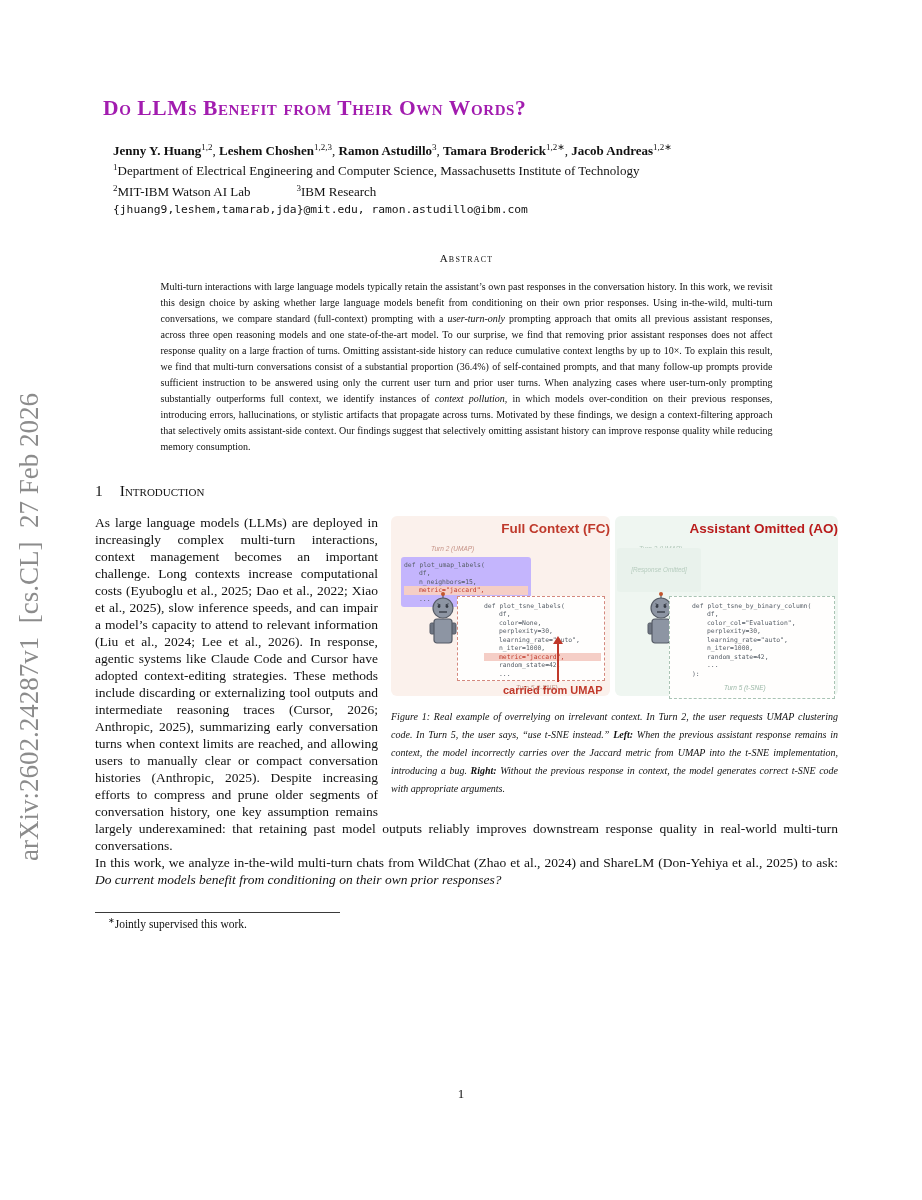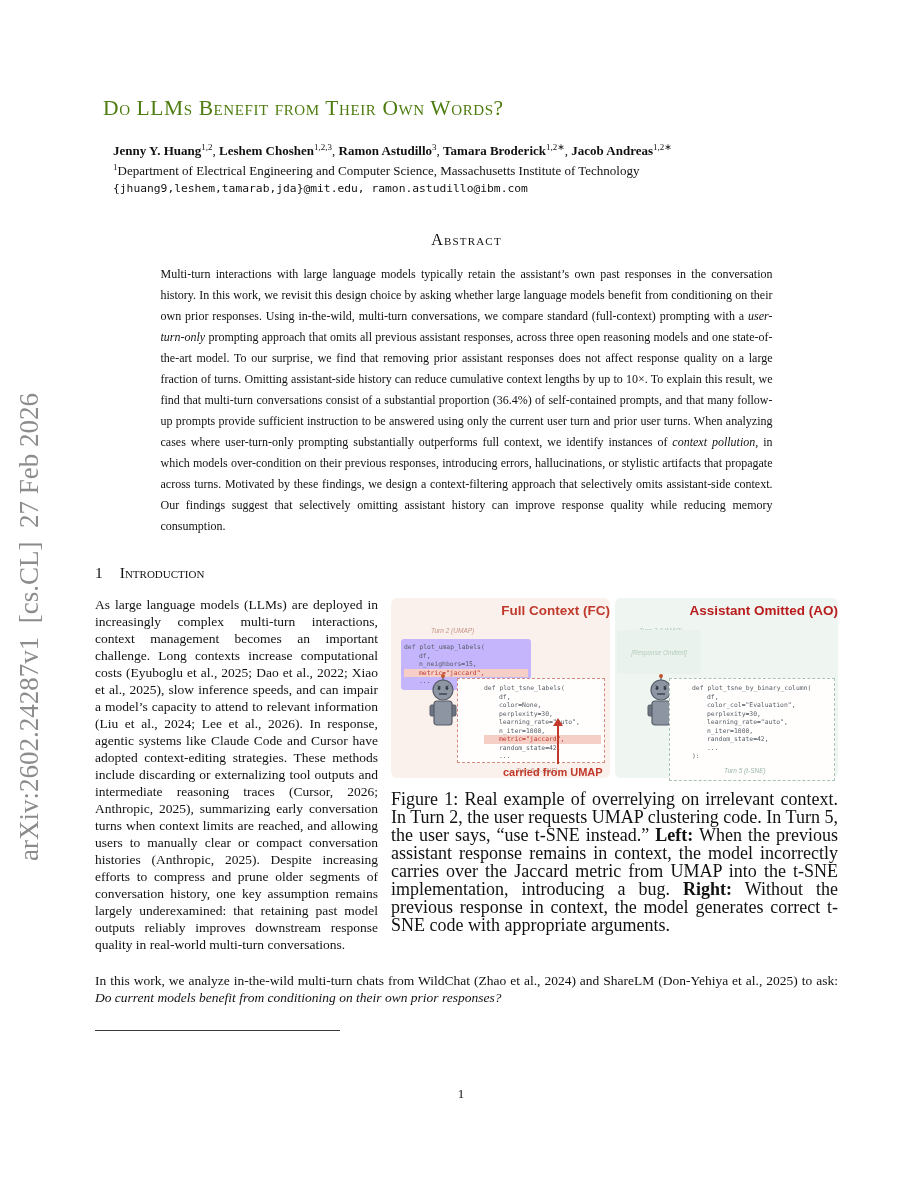--- a/index.html
+++ b/index.html
@@ -11,35 +11,35 @@
   
   .watermark {
     position: absolute; left: -266px; top: 607px; width: 600px; height: 40px;
     transform: rotate(-90deg); transform-origin: center;
     text-align: center; font-size: 27px; color: #8c8c8c; white-space: pre;
     font-family: "Liberation Serif", serif;
   }
   
   .content { position: relative; padding: 96px 84px 0 95px; }
   .paper-title {
-    margin-left: 8px; font-size: 21.5px; font-weight: 400;
-    font-variant: small-caps; letter-spacing: 0.6px; color: #4d7c0f;
+    margin-left: 8px; font-size: 21.5px; font-weight: 700;
+    font-variant: small-caps; letter-spacing: 0.6px; color: #a21caf;
   }
   .authors { margin: 21px 0 0 18px; font-size: 13px; }
   .authors .name { font-weight: 700; }
   .authors sup, .affil sup { font-size: 9px; }
   .affil { margin-left: 18px; font-size: 13px; line-height: 16.5px; }
   .affil .gap { margin-left: 46px; }
   .emails { margin: 2px 0 0 18px; font-family: "DejaVu Sans Mono", monospace; font-size: 11.3px; }
-  .abs-head { margin-top: 36px; text-align: center; font-variant: small-caps; font-size: 16px; letter-spacing: 1.2px; }
-  .abs-body { width: 612px; margin: 15px auto 8px; text-align: justify; font-size: 12px; line-height: 21px; }
+  .abs-head { margin-top: 36px; text-align: center; font-variant: small-caps; font-size: 11px; letter-spacing: 1.2px; }
+  .abs-body { width: 612px; margin: 15px auto 8px; text-align: justify; font-size: 10px; line-height: 16px; }
   .sec-head { margin-top: 27px; font-size: 15.5px; font-variant: small-caps; }
   .sec-head .num { margin-right: 17px; }
   .intro { margin-top: 14px; font-size: 13.5px; line-height: 17px; text-align: justify; }
-  .p2 { margin-top: 19px; clear: right; }
+  .p2 { margin-top: 0; clear: right; }
   em { font-style: italic; }
   
   .footnote-rule { margin-top: 24px; width: 245px; border-top: 1.5px solid #3a3a3a; }
   .footnote { margin-top: 3px; padding-left: 13px; font-size: 11.5px; }
   .footnote sup { font-size: 8px; }
   .page-num { position: absolute; top: 1086px; left: 0; width: 922px; text-align: center; font-size: 13px; }
   
   .fig-float { float: right; width: 447px; margin: 2px 0 6px 13px; }
   .fig-canvas { position: relative; height: 183px; font-family: "Liberation Sans", sans-serif; }
   .panel { position: absolute; top: 0; height: 180px; border-radius: 6px; }
@@ -63,35 +63,36 @@
   .dashbox { position: absolute; top: 80px; background: #fffefd; }
   .panel.fc .dashbox { left: 66px; width: 148px; height: 85px; border: 1px dashed #d4897e; padding: 5px 3px 2px 26px; }
   .panel.ao .dashbox { left: 54px; width: 166px; height: 103px; border: 1px dashed #a9c4b4; padding: 5px 3px 2px 22px; }
   .turn5 { position: static; display: block; padding-left: 32px; margin-top: 1px; }
   .panel.fc .turn5 { color: #bf9a8f; }
   .panel.ao .turn5 { color: #9cb8a8; }
   .arrow-line { position: absolute; left: 166px; top: 127px; width: 2px; height: 39px; background: #c0392b; }
   .arrow-head { position: absolute; left: 162px; top: 120px; width: 0; height: 0;
     border-left: 5px solid transparent; border-right: 5px solid transparent; border-bottom: 8px solid #c0392b; }
   .carried { position: absolute; top: 166px; left: 112px; font-weight: 700; font-size: 11px; color: #c0392b; white-space: nowrap; }
-  .fig-caption { margin-top: 9px; text-align: justify; font-size: 18px; line-height: 18px; font-family: "Liberation Serif", serif; }
+  .fig-caption { margin-top: 9px; text-align: justify; font-size: 10px; line-height: 18px; font-family: "Liberation Serif", serif; font-style: italic; }
   .fig-caption b { font-weight: 700; }
 </style>
 </head>
 <body>
 
 <div class="watermark">arXiv:2602.24287v1  [cs.CL]  27 Feb 2026</div>
 
 <div class="content">
 
   <h1 class="paper-title">Do LLMs Benefit from Their Own Words?</h1>
 
   <div class="authors"><span><span class="name">Jenny Y. Huang</span><sup>1,2</sup><span>, </span></span><span><span class="name">Leshem Choshen</span><sup>1,2,3</sup><span>, </span></span><span><span class="name">Ramon Astudillo</span><sup>3</sup><span>, </span></span><span><span class="name">Tamara Broderick</span><sup>1,2∗</sup><span>, </span></span><span><span class="name">Jacob Andreas</span><sup>1,2∗</sup></span></div>
 
   <div class="affil"><sup>1</sup><span>Department of Electrical Engineering and Computer Science, Massachusetts Institute of Technology</span></div>
+  <div class="affil"><sup>2</sup><span>MIT-IBM Watson AI Lab</span><span class="gap"></span><sup>3</sup><span>IBM Research</span></div>
   <div class="emails">{jhuang9,leshem,tamarab,jda}@mit.edu, ramon.astudillo@ibm.com</div>
 
   <div class="abs-head">Abstract</div>
   <p class="abs-body"><span>Multi-turn interactions with large language models typically retain the assistant’s own past responses in the conversation history. In this work, we revisit this design choice by asking whether large language models benefit from conditioning on their own prior responses. Using in-the-wild, multi-turn conversations, we compare standard (full-context) prompting with a </span><em>user-turn-only</em><span> prompting approach that omits all previous assistant responses, across three open reasoning models and one state-of-the-art model. To our surprise, we find that removing prior assistant responses does not affect response quality on a large fraction of turns. Omitting assistant-side history can reduce cumulative context lengths by up to 10×. To explain this result, we find that multi-turn conversations consist of a substantial proportion (36.4%) of self-contained prompts, and that many follow-up prompts provide sufficient instruction to be answered using only the current user turn and prior user turns. When analyzing cases where user-turn-only prompting substantially outperforms full context, we identify instances of </span><em>context pollution</em><span>, in which models over-condition on their previous responses, introducing errors, hallucinations, or stylistic artifacts that propagate across turns. Motivated by these findings, we design a context-filtering approach that selectively omits assistant-side context. Our findings suggest that selectively omitting assistant history can improve response quality while reducing memory consumption.</span></p>
 
   <div class="sec-head"><span class="num">1</span><span>Introduction</span></div>
 
   <div class="intro">
 
     <div class="fig-float">
@@ -173,15 +174,16 @@
       </div>
 
       <p class="fig-caption"><span>Figure 1: Real example of overrelying on irrelevant context. In Turn 2, the user requests UMAP clustering code. In Turn 5, the user says, “use t-SNE instead.” </span><b>Left:</b><span> When the previous assistant response remains in context, the model incorrectly carries over the Jaccard metric from UMAP into the t-SNE implementation, introducing a bug. </span><b>Right:</b><span> Without the previous response in context, the model generates correct t-SNE code with appropriate arguments.</span></p>
     </div>
 
     <p class="p1">As large language models (LLMs) are deployed in increasingly complex multi-turn interactions, context management becomes an important challenge. Long contexts increase computational costs (Eyuboglu et al., 2025; Dao et al., 2022; Xiao et al., 2025), slow inference speeds, and can impair a model’s capacity to attend to relevant information (Liu et al., 2024; Lee et al., 2026). In response, agentic systems like Claude Code and Cursor have adopted context-editing strategies. These methods include discarding or externalizing tool outputs and intermediate reasoning traces (Cursor, 2026; Anthropic, 2025), summarizing early conversation turns when context limits are reached, and allowing users to manually clear or compact conversation histories (Anthropic, 2025). Despite increasing efforts to compress and prune older segments of conversation history, one key assumption remains largely underexamined: that retaining past model outputs reliably improves downstream response quality in real-world multi-turn conversations.</p>
     <p class="p2"><span>In this work, we analyze in-the-wild multi-turn chats from WildChat (Zhao et al., 2024) and ShareLM (Don-Yehiya et al., 2025) to ask: </span><em>Do current models benefit from conditioning on their own prior responses?</em></p>
   </div>
 
   <div class="footnote-rule"></div>
+  <div class="footnote"><sup>∗</sup><span>Jointly supervised this work.</span></div>
 </div>
 
 <div class="page-num">1</div>
 
 </body></html>

